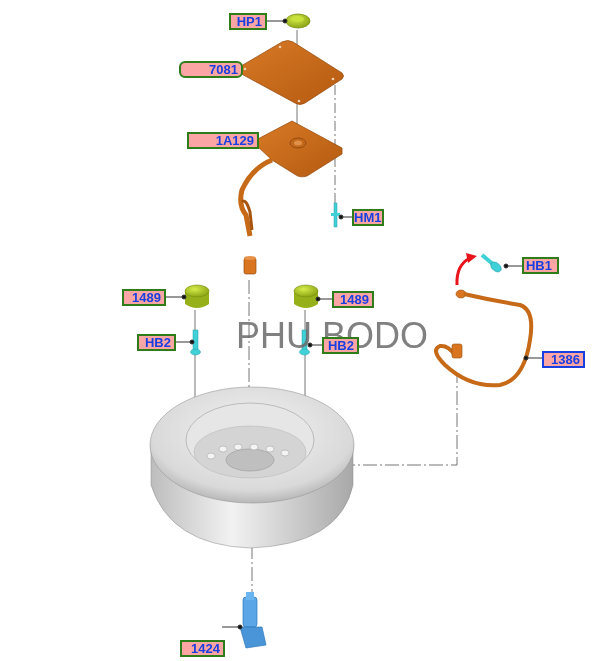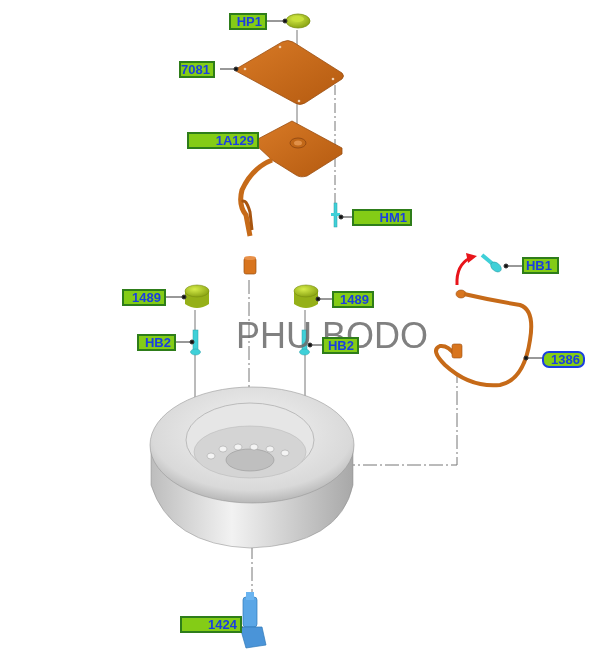--- a/index.html
+++ b/index.html
@@ -1,20 +1,20 @@
 <!DOCTYPE html>
 <html><head>
 <meta charset="utf-8">
 <style>
   html, body { margin:0; padding:0; background:#ffffff; }
   body { width:614px; height:661px; position:relative; overflow:hidden; font-family:"Liberation Sans", sans-serif; }
   #diagram { position:absolute; left:0; top:0; width:614px; height:661px; }
-  .callout { position:absolute; height:17px; box-sizing:border-box; border:2px solid #2e7d1a; background:#84cc16;
+  .callout { position:absolute; height:17px; box-sizing:border-box; border:2px solid #2e7d1a; background:#fca5a5;
              color:#1a3fe0; font-weight:bold; font-size:13px; line-height:13px; text-align:right; padding-right:3px; }
-  .callout.blue { border-color:#1a3fe0;border-radius:7px; }
+  .callout.blue { border-color:#1a3fe0; }
   .watermark { position:absolute; left:236px; top:315px; font-size:36px; color:#6a6a6a; letter-spacing:0px; font-family:"Liberation Sans", sans-serif; opacity:0.85; }
 </style>
 </head>
 <body>
 
 <svg id="diagram" viewBox="0 0 614 661" xmlns="http://www.w3.org/2000/svg">
   <defs>
     <radialGradient id="tireGrad" cx="50%" cy="40%" r="70%">
       <stop offset="0%" stop-color="#f4f4f4"></stop>
       <stop offset="70%" stop-color="#d9d9d9"></stop>
@@ -151,22 +151,22 @@
     <line x1="526" y1="358" x2="544" y2="358"></line>
       <circle cx="526" cy="358" r="2" fill="#111"></circle>
     <line x1="222" y1="627" x2="240" y2="627"></line>
       <circle cx="240" cy="627" r="2" fill="#111"></circle>
   </g>
 </svg>
 
 <div class="watermark">PHU BODO</div>
 
 <div class="callout" style="left:229px;top:13px;width:38px;">HP1</div>
-<div class="callout" style="left:179px;top:61px;width:36px;">7081</div>
+<div class="callout" style="left:179px;top:61px;width:64px;border-radius:6px;">7081</div>
 <div class="callout" style="left:187px;top:132px;width:72px;">1A129</div>
-<div class="callout" style="left:352px;top:209px;width:60px;">HM1</div>
+<div class="callout" style="left:352px;top:209px;width:32px;">HM1</div>
 <div class="callout" style="left:122px;top:289px;width:44px;">1489</div>
 <div class="callout" style="left:332px;top:291px;width:42px;">1489</div>
 <div class="callout" style="left:137px;top:334px;width:39px;">HB2</div>
 <div class="callout" style="left:322px;top:337px;width:37px;">HB2</div>
 <div class="callout" style="left:522px;top:257px;width:37px;text-align:center;">HB1</div>
 <div class="callout blue" style="left:542px;top:351px;width:43px;">1386</div>
-<div class="callout" style="left:180px;top:616px;width:62px;">1424</div>
+<div class="callout" style="left:180px;top:640px;width:45px;">1424</div>
 
 </body></html>

